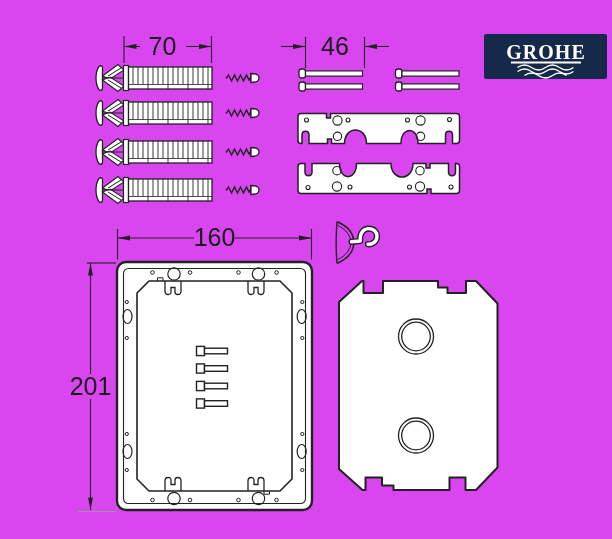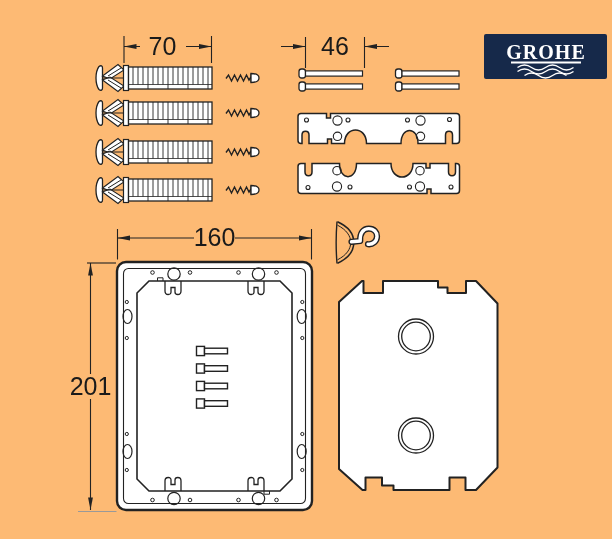--- a/index.html
+++ b/index.html
@@ -1,16 +1,16 @@
 <!DOCTYPE html>
 <html><head>
 <meta charset="utf-8">
 <style>
   html,body{margin:0;padding:0;background:#ffffff;}
-  .canvas{position:relative;width:612px;height:539px;background:#fdba74;overflow:hidden;
+  .canvas{position:relative;width:612px;height:539px;background:#d946ef;overflow:hidden;
           font-family:"Liberation Sans",sans-serif;text-align:right;}
   svg{display:block;}
   .dim-text{font-family:"Liberation Sans",sans-serif;font-size:25px;fill:#1a1a1a;stroke:none;}
   .logo-text{font-family:"Liberation Serif",serif;font-size:20px;font-weight:bold;
              fill:#ffffff;stroke:none;letter-spacing:1px;}
 </style>
 </head>
 <body>
 
 <div class="canvas">

